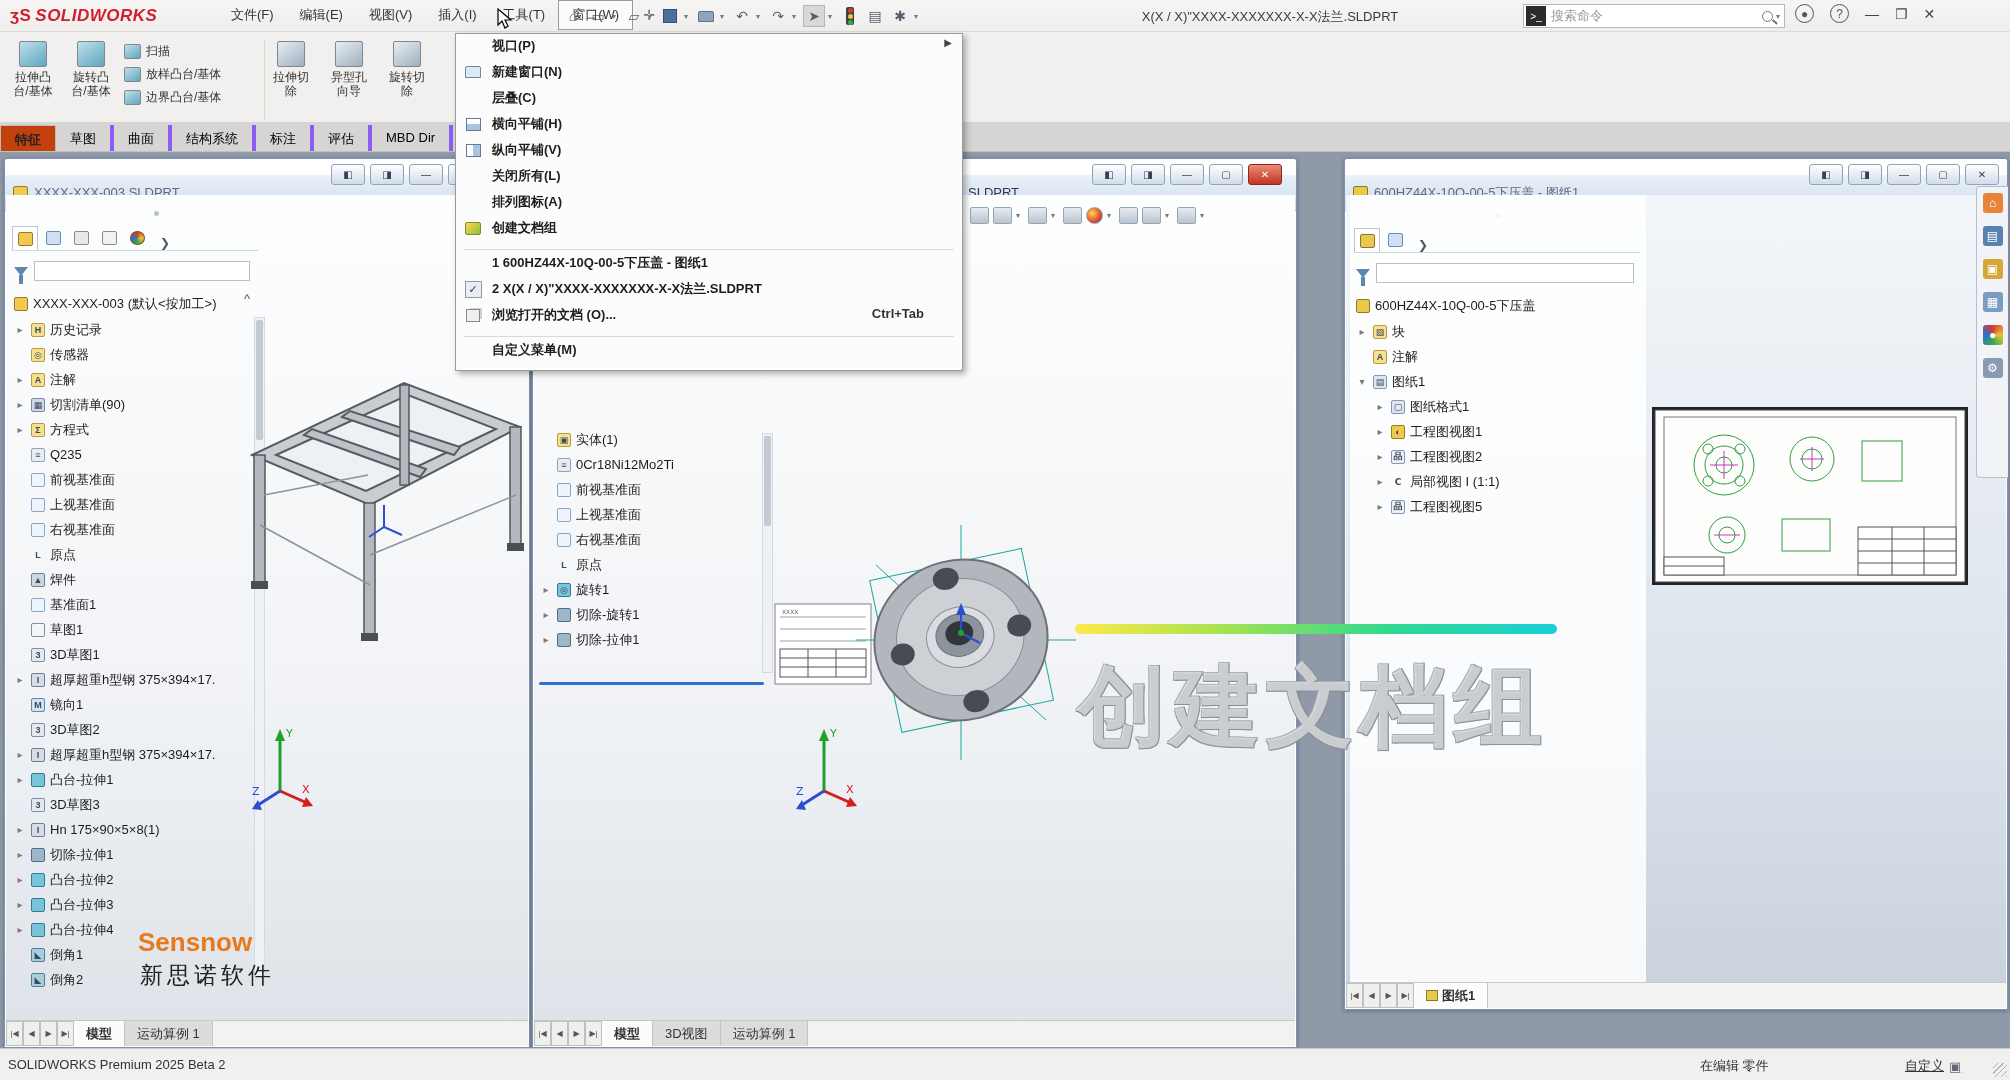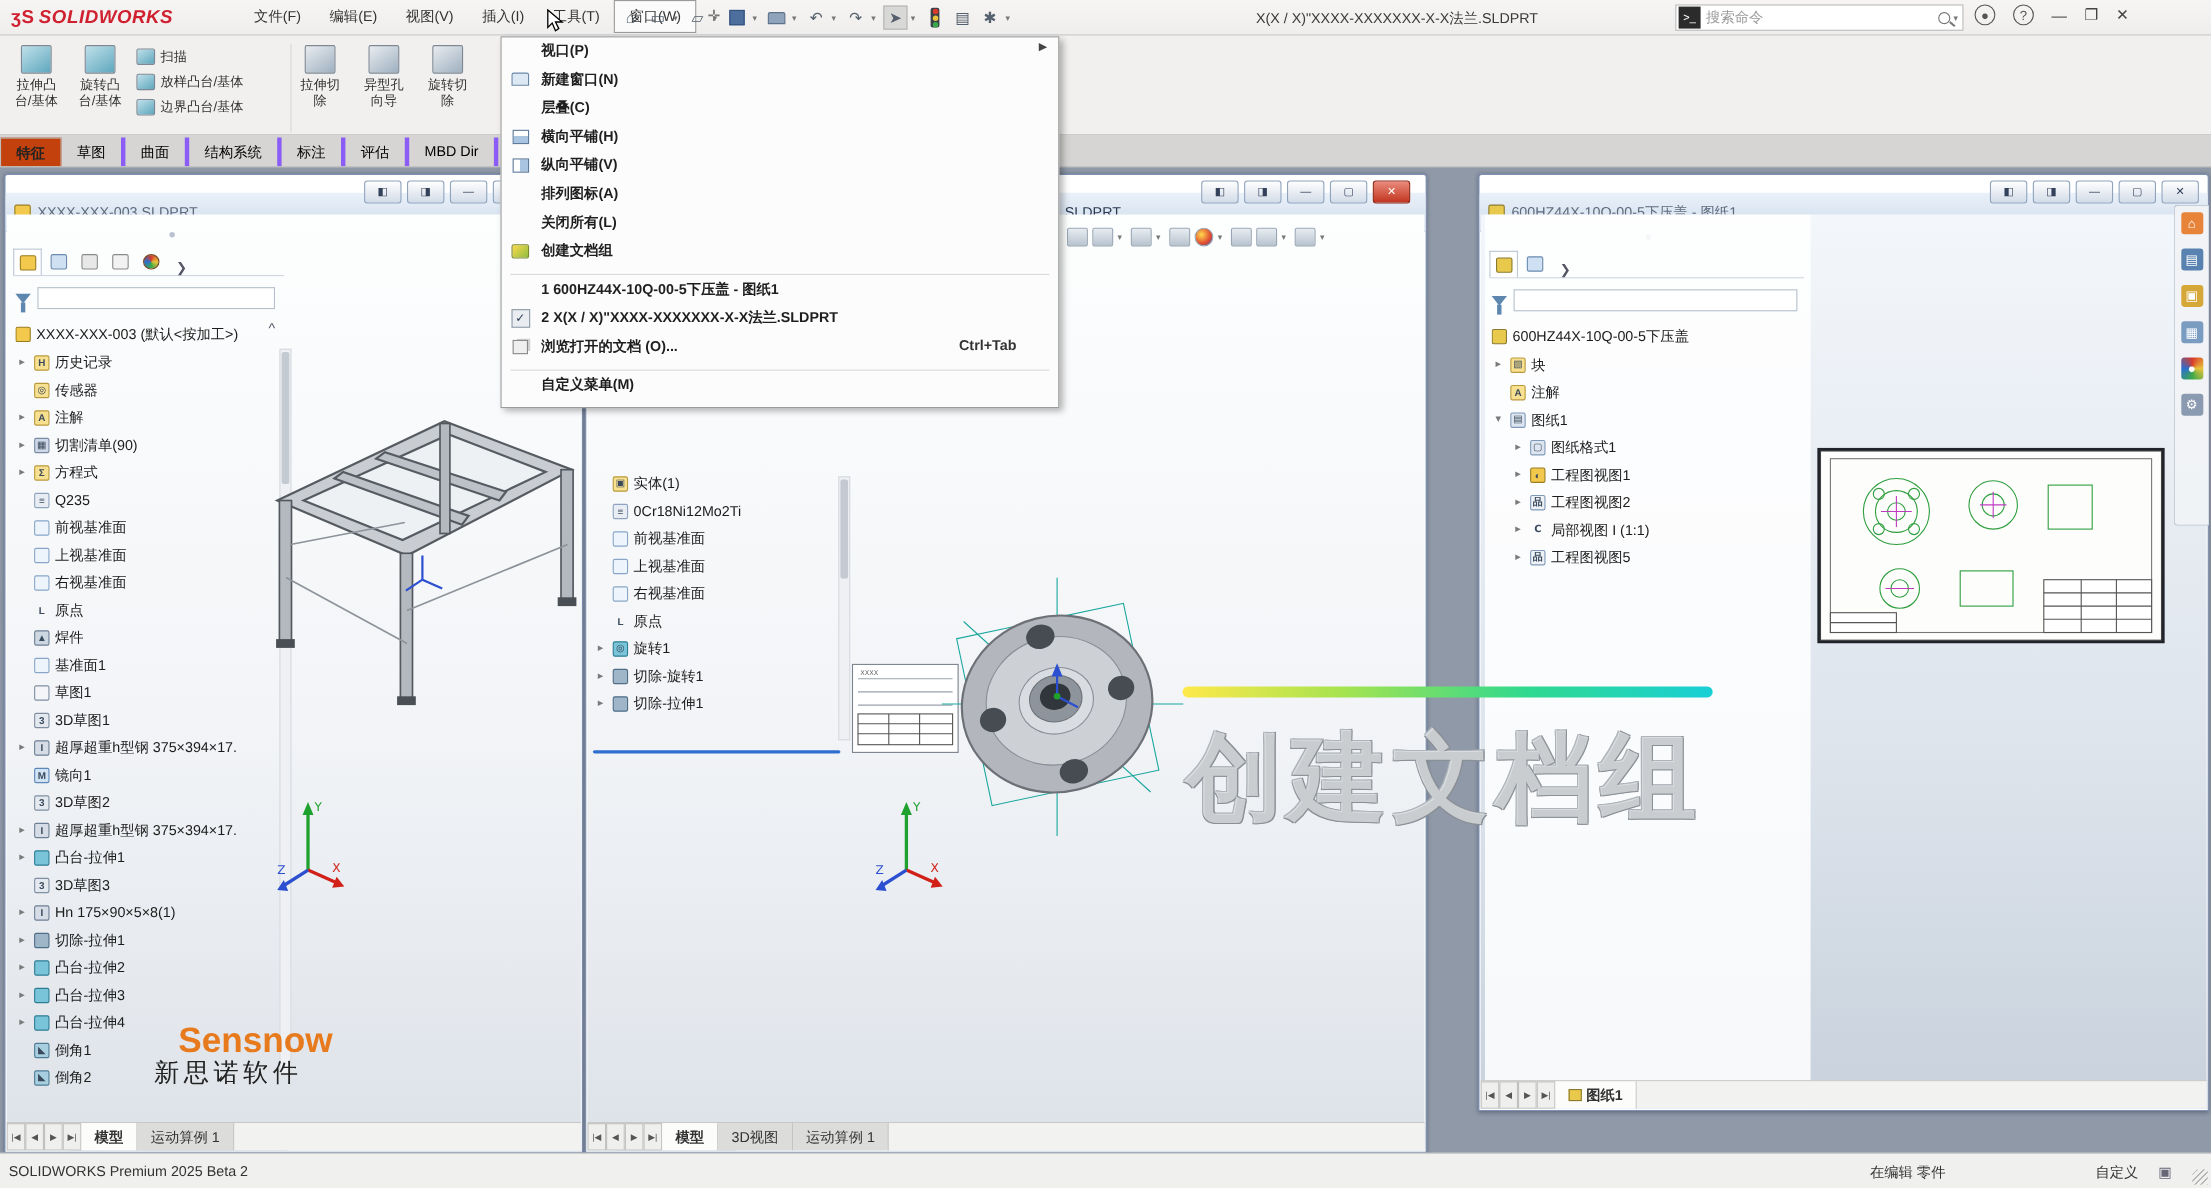--- a/index.html
+++ b/index.html
@@ -134,31 +134,31 @@
   .taskstrip { position:absolute; left:1976px; top:186px; width:32px; height:292px; z-index:40;
                background:rgba(240,243,246,.96); border:1px solid #b6c0cc; border-right:none; border-radius:4px 0 0 4px;
                display:flex; flex-direction:column; align-items:center; padding-top:6px; gap:13px; }
   .tsico { width:20px; height:20px; border-radius:3px; display:flex; align-items:center; justify-content:center; font-size:12px; color:#fff; }
 
   
   .statusbar { position:absolute; left:0; top:1048px; width:2010px; height:32px; background:#f0f0ef;
                border-top:1px solid #c9c9c7; z-index:30; color:#333; }
   .statusbar .sleft { position:absolute; left:8px; top:8px; }
   .statusbar .sedit { position:absolute; left:1700px; top:8px; }
-  .statusbar .scustom { position:absolute; left:1905px; top:8px; display:flex; gap:18px; align-items:center; }
+  .statusbar .scustom { position:absolute; left:1905px; top:8px; display:flex; gap:5px; align-items:center;text-decoration:underline; }
   .grip { position:absolute; right:3px; bottom:3px; width:14px; height:14px;
           background:repeating-linear-gradient(135deg,transparent,transparent 3px,#b5b5b3 3px,#b5b5b3 4px); }
 
   
   .gradbar { position:absolute; left:1075px; top:624px; width:482px; height:10px; border-radius:5px; z-index:70;
              background:linear-gradient(90deg,#ffe94a,#a6e34f 30%,#2fd98f 65%,#19cfd6); }
   .bigcaption { position:absolute; left:1078px; top:648px; z-index:70; font-size:88px; font-weight:bold;
                 letter-spacing:6px; color:rgba(255,255,255,.55);
                 text-shadow:1px 1px 0 #8a9096,-1px -1px 0 #aeb4ba,1px -1px 0 #8a9096,-1px 1px 0 #8a9096; }
-  .sensnow1 { position:absolute; left:138px; top:927px; font-size:32px; font-weight:bold; color:#e87a1e; z-index:45;margin-left:24px; }
+  .sensnow1 { position:absolute; left:138px; top:927px; font-size:26px; font-weight:bold; color:#e87a1e; z-index:45; }
   .sensnow2 { position:absolute; left:140px; top:960px; font-size:23px; color:#222; letter-spacing:4px; z-index:45; }
 
   svg text { font-family:"DejaVu Sans",sans-serif; }
 </style>
 </head>
 <body>
 
 <div class="menubar">
   <div class="logo"><span class="dsmark">ʒS</span><span>SOLIDWORKS</span></div>
   <div class="menus" id="menus">
@@ -843,25 +843,25 @@
       <span class="mlabel">横向平铺(H)</span>
     </div>
     <div class="wmrow">
       <span class="mic">
         <span class="mi-tilev"></span>
       </span>
       <span class="mlabel">纵向平铺(V)</span>
     </div>
     <div class="wmrow">
       <span class="mic"></span>
+      <span class="mlabel">关闭所有(L)</span>
+    </div>
+    <div class="wmrow">
+      <span class="mic"></span>
       <span class="mlabel">排列图标(A)</span>
-    </div>
-    <div class="wmrow">
-      <span class="mic"></span>
-      <span class="mlabel">关闭所有(L)</span>
     </div>
     <div class="wmrow">
       <span class="mic">
         <span class="mi-group"></span>
       </span>
       <span class="mlabel">创建文档组</span>
     </div>
     <div class="wmsep"></div>
     <div class="wmrow">
       <span class="mic"></span>

